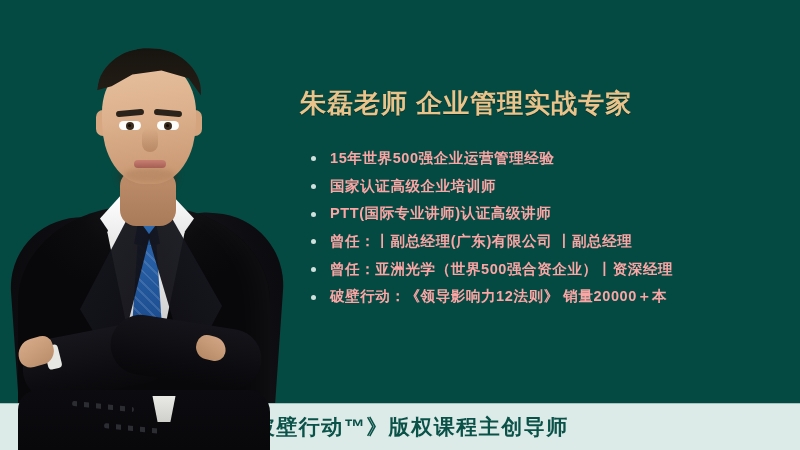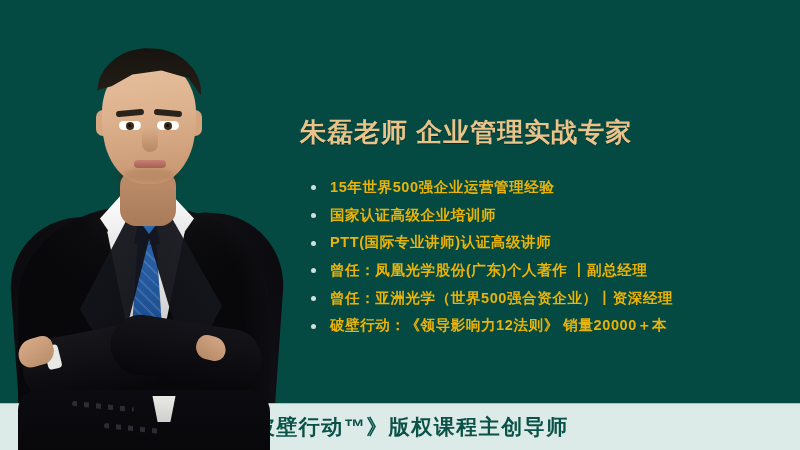--- a/index.html
+++ b/index.html
@@ -152,38 +152,38 @@
   .nose{position:absolute;left:142px;top:128px;width:16px;height:24px;
     background:linear-gradient(180deg,rgba(170,120,85,.0) 0%,rgba(162,112,78,.5) 100%);
     border-radius:8px;}
   .mouth{position:absolute;left:134px;top:160px;width:32px;height:8px;
     background:linear-gradient(180deg,#c77f72 0%,#a75f55 100%);border-radius:8px;}
   .chin{position:absolute;left:124px;top:168px;width:50px;height:14px;
     background:rgba(150,104,72,.28);border-radius:50%;filter:blur(2px);}
 
   
   .content{
-    position:absolute;left:292px;top:0;width:508px;height:402px;margin-top:29px;
+    position:absolute;left:292px;top:0;width:508px;height:402px;
   }
   .title{
     position:absolute;left:8px;top:86px;
     color:#e9c389;
     font-size:26px;font-weight:700;letter-spacing:1px;
     white-space:nowrap;
     text-shadow:0 1px 0 rgba(0,0,0,.35);
   }
   .bullets{
     position:absolute;left:8px;top:145px;width:500px;
     list-style:none;margin:0;padding:0;
   }
   .bullets li{
     position:relative;
     height:27.7px;line-height:27.7px;
     padding-left:30px;
-    color:#eab308;
+    color:#fca5a5;
     font-size:14.5px;font-weight:700;letter-spacing:.6px;
     white-space:nowrap;
   }
   .bullets li .dot{
     position:absolute;left:11px;top:50%;margin-top:-2.5px;
     width:5px;height:5px;border-radius:50%;
     background:#cfe0dd;
   }
 
   
@@ -279,21 +279,21 @@
       <li>
         <span class="dot"></span>
         <span>国家认证高级企业培训师</span>
       </li>
       <li>
         <span class="dot"></span>
         <span>PTT(国际专业讲师)认证高级讲师</span>
       </li>
       <li>
         <span class="dot"></span>
-        <span>曾任：凤凰光学股份(广东)个人著作 丨副总经理</span>
+        <span>曾任：丨副总经理(广东)有限公司 丨副总经理</span>
       </li>
       <li>
         <span class="dot"></span>
         <span>曾任：亚洲光学（世界500强合资企业）丨资深经理</span>
       </li>
       <li>
         <span class="dot"></span>
         <span>破壁行动：《领导影响力12法则》 销量20000＋本</span>
       </li>
     </ul>

